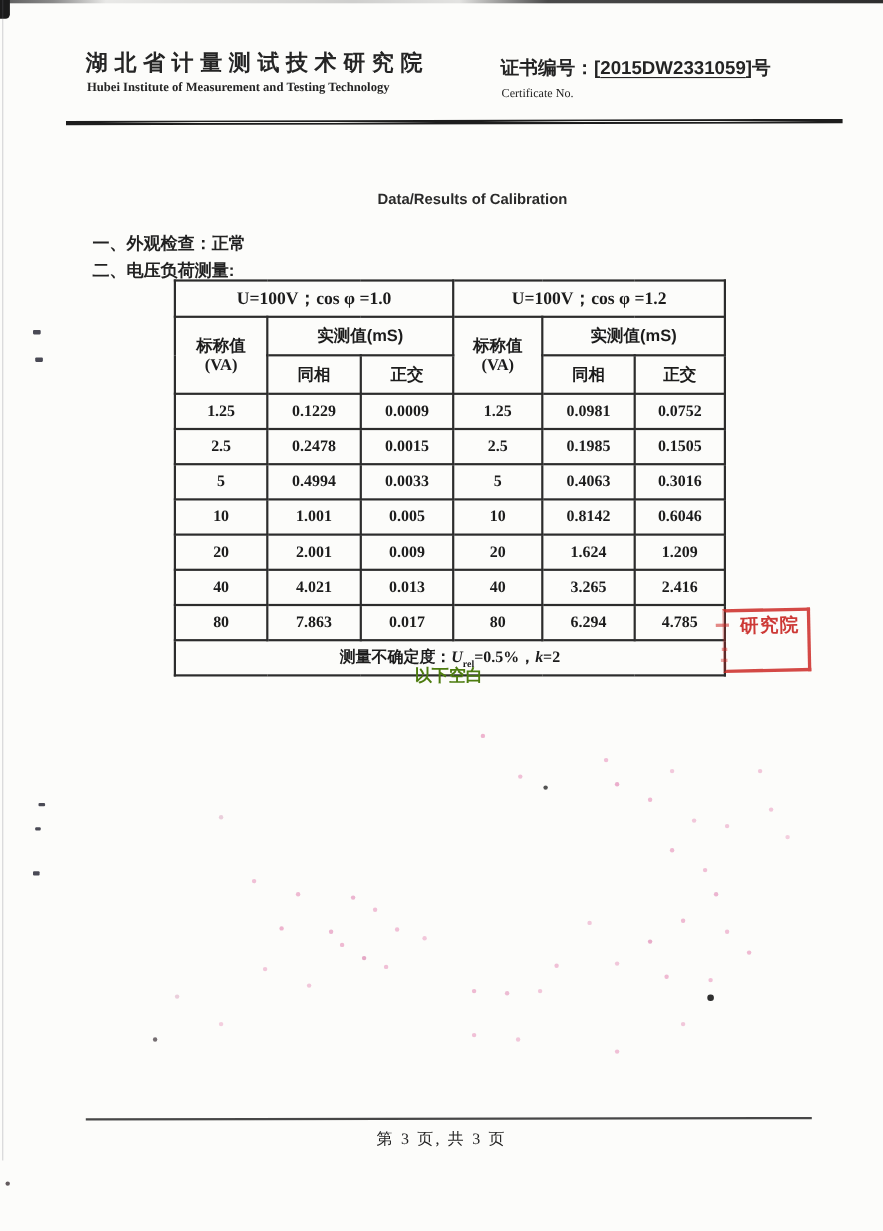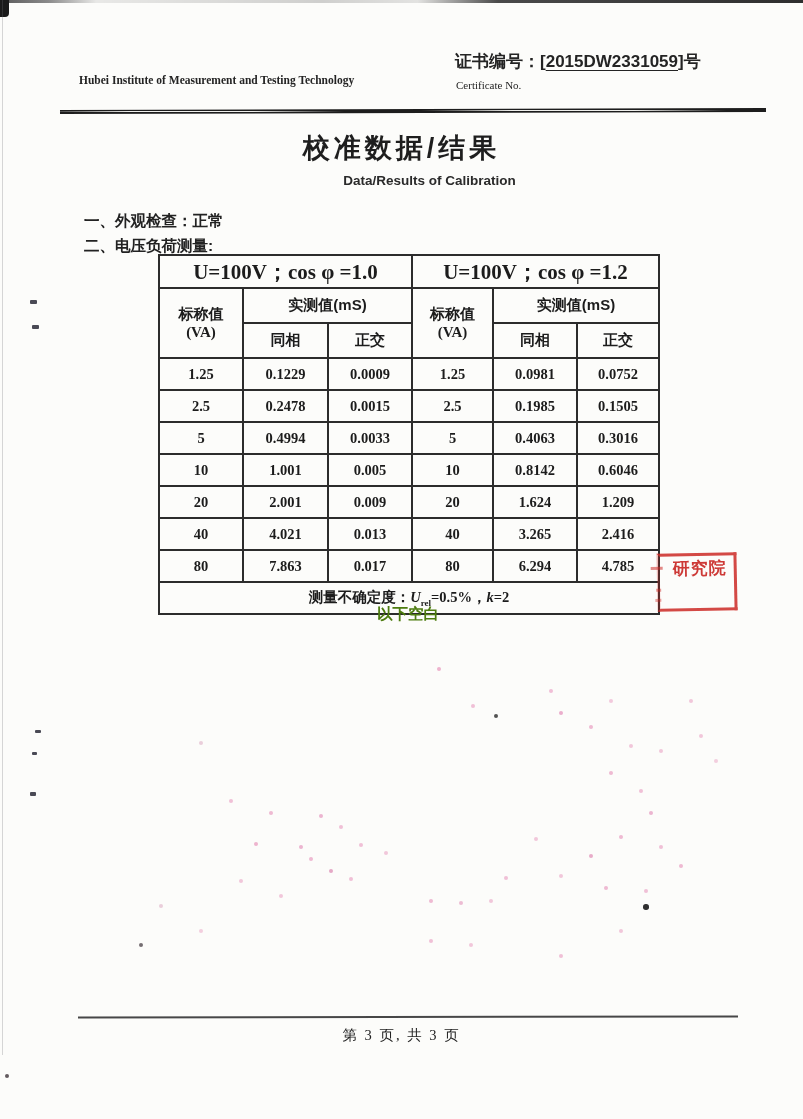--- a/index.html
+++ b/index.html
@@ -63,21 +63,21 @@
     font-family:"Liberation Sans","DejaVu Sans",sans-serif;color:#2a2a2a;margin-left:28px;}
 
   
   .item{position:absolute;left:84px;font-size:15.5px;font-weight:bold;
     font-family:"Liberation Sans","DejaVu Sans",sans-serif;color:#222;}
   .item1{top:211px;} .item2{top:236px;}
 
   
   table.cal{position:absolute;left:158px;top:254px;width:500px;border-collapse:collapse;table-layout:fixed;}
   table.cal td{border:2px solid #2c2c2c;text-align:center;vertical-align:middle;padding:0;color:#1c1c1c;}
-  td.grp{height:31px;font-size:21px;font-weight:bold;}
+  td.grp{height:31px;font-size:16px;font-weight:bold;}
   td.hcell{font-size:15px;font-weight:bold;font-family:"Liberation Sans","DejaVu Sans",sans-serif;}
   td.meas{height:33px;}
   td.sub{height:33px;}
   td.num{height:30px;font-size:14.5px;font-weight:bold;font-family:"Liberation Serif","DejaVu Serif",serif;}
   td.unc{height:30px;text-align:left;padding-left:10px;font-size:14.5px;font-weight:bold;
     font-family:"Liberation Sans","DejaVu Sans",sans-serif;}
   .ser{font-family:"Liberation Serif","DejaVu Serif",serif;}
   .ital{font-style:italic;font-family:"Liberation Serif","DejaVu Serif",serif;}
   sub.rel{font-size:9px;font-style:normal;margin-top:24px;}
   .nom-unit{font-family:"Liberation Serif","DejaVu Serif",serif;}
@@ -107,26 +107,26 @@
   <div class="top-edge"></div>
   <div class="corner-tl"></div>
   <div class="left-edge-line"></div>
   <div class="edge-mark" style="left:30px;top:300px;width:7px;height:4px;"></div>
   <div class="edge-mark" style="left:32px;top:325px;width:7px;height:4px;"></div>
   <div class="edge-mark" style="left:35px;top:730px;width:6px;height:3px;"></div>
   <div class="edge-mark" style="left:32px;top:752px;width:5px;height:3px;"></div>
   <div class="edge-mark" style="left:30px;top:792px;width:6px;height:4px;"></div>
   <div class="speckles"></div>
 
+  <div class="inst-cn">湖北省计量测试技术研究院</div>
   <div class="inst-en">Hubei Institute of Measurement and Testing Technology</div>
   <div class="cert-line"><span>证书编号：</span><span>[</span><span class="cert-num">2015DW2331059</span><span>]</span><span>号</span></div>
   <div class="cert-en">Certificate No.</div>
   <div class="hr-main"></div>
 
-  <div class="doc-title">校准数据/结果</div>
   <div class="doc-subtitle">Data/Results of Calibration</div>
 
   <div class="item item1">一、外观检查：正常</div>
   <div class="item item2">二、电压负荷测量:</div>
 
   <table class="cal">
     <colgroup>
       <col style="width:84px">
         <col style="width:85px">
         <col style="width:84px">

